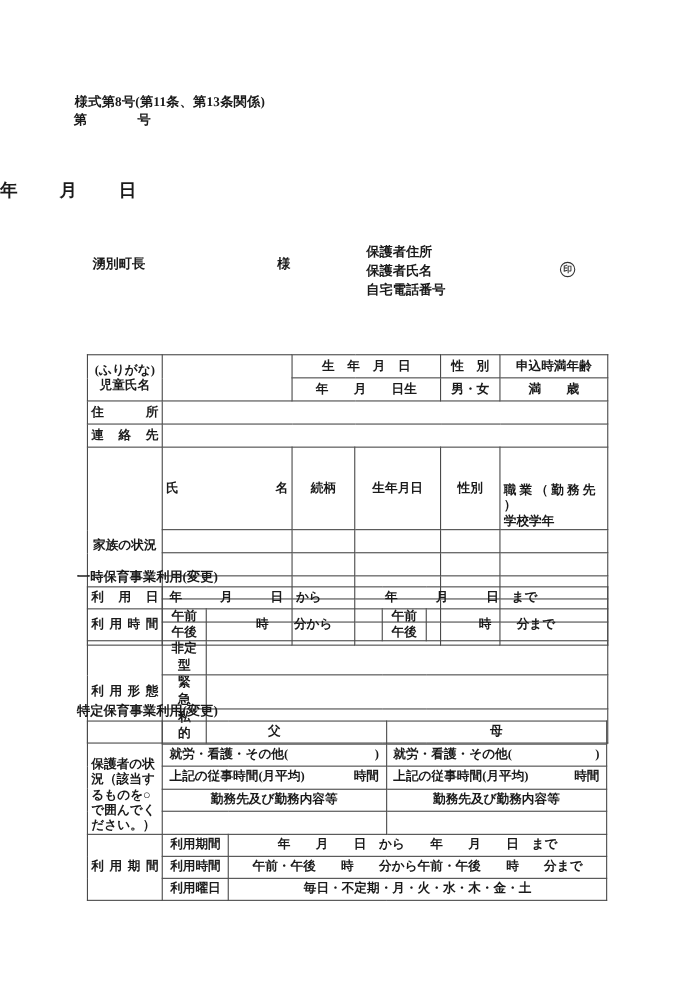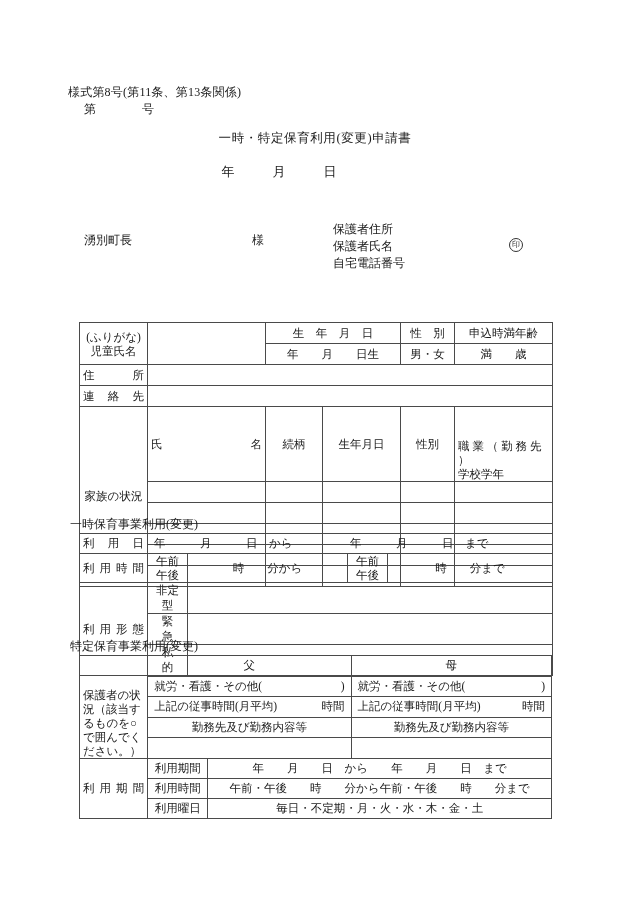--- a/index.html
+++ b/index.html
@@ -14,51 +14,52 @@
     color: #1a1a1a;
     font-size: 11.5px;
     position: relative;
     overflow: hidden;
   }
   .page {
     position: absolute;
     left: 0; top: 0;
     width: 630px;
     height: 915px;
+    font-weight: bold;
   }
 
   
   .hdr-form-no {
     position: absolute;
     left: 68px; top: 84px;
     font-size: 12px;
     letter-spacing: 0.2px;
   }
   .hdr-no-line {
     position: absolute;
-    left: 84px; top: 101px;
+    left: 67px; top: 101px;
     font-size: 12px;
   }
   .hdr-no-line .sp { display: inline-block; width: 46px; }
 
   .doc-title {
     position: absolute;
     left: 0; top: 130px;
     width: 630px;
     text-align: center;
     font-size: 12.5px;
     letter-spacing: 0.6px;
   }
 
   .date-line {
     position: absolute;
     left: 0; top: 163px;
     width: 558px;
-    text-align: center;
-    font-size: 13px;
+    text-align: left;
+    font-size: 16px;
   }
   .date-line span { display: inline-block; }
   .date-line .g1 { width: 38px; }
   .date-line .g2 { width: 38px; }
 
   .addressee {
     position: absolute;
     left: 84px; top: 192px;
     font-size: 12px;
     margin-top: 40px;
@@ -165,21 +166,20 @@
 </head>
 <body>
 
 <div class="page">
 
   <div class="hdr-form-no">様式第8号(第11条、第13条関係)</div>
   <div class="hdr-no-line">
     <span>第</span><span class="sp"></span><span>号</span>
   </div>
 
-  <div class="doc-title">一時・特定保育利用(変更)申請書</div>
 
   <div class="date-line">
     <span>年</span><span class="g1"></span><span>月</span><span class="g2"></span><span>日</span>
   </div>
 
   <div class="addressee">
     <span>湧別町長</span><span class="gap"></span><span>様</span>
   </div>
 
   <div class="guardian-block">

